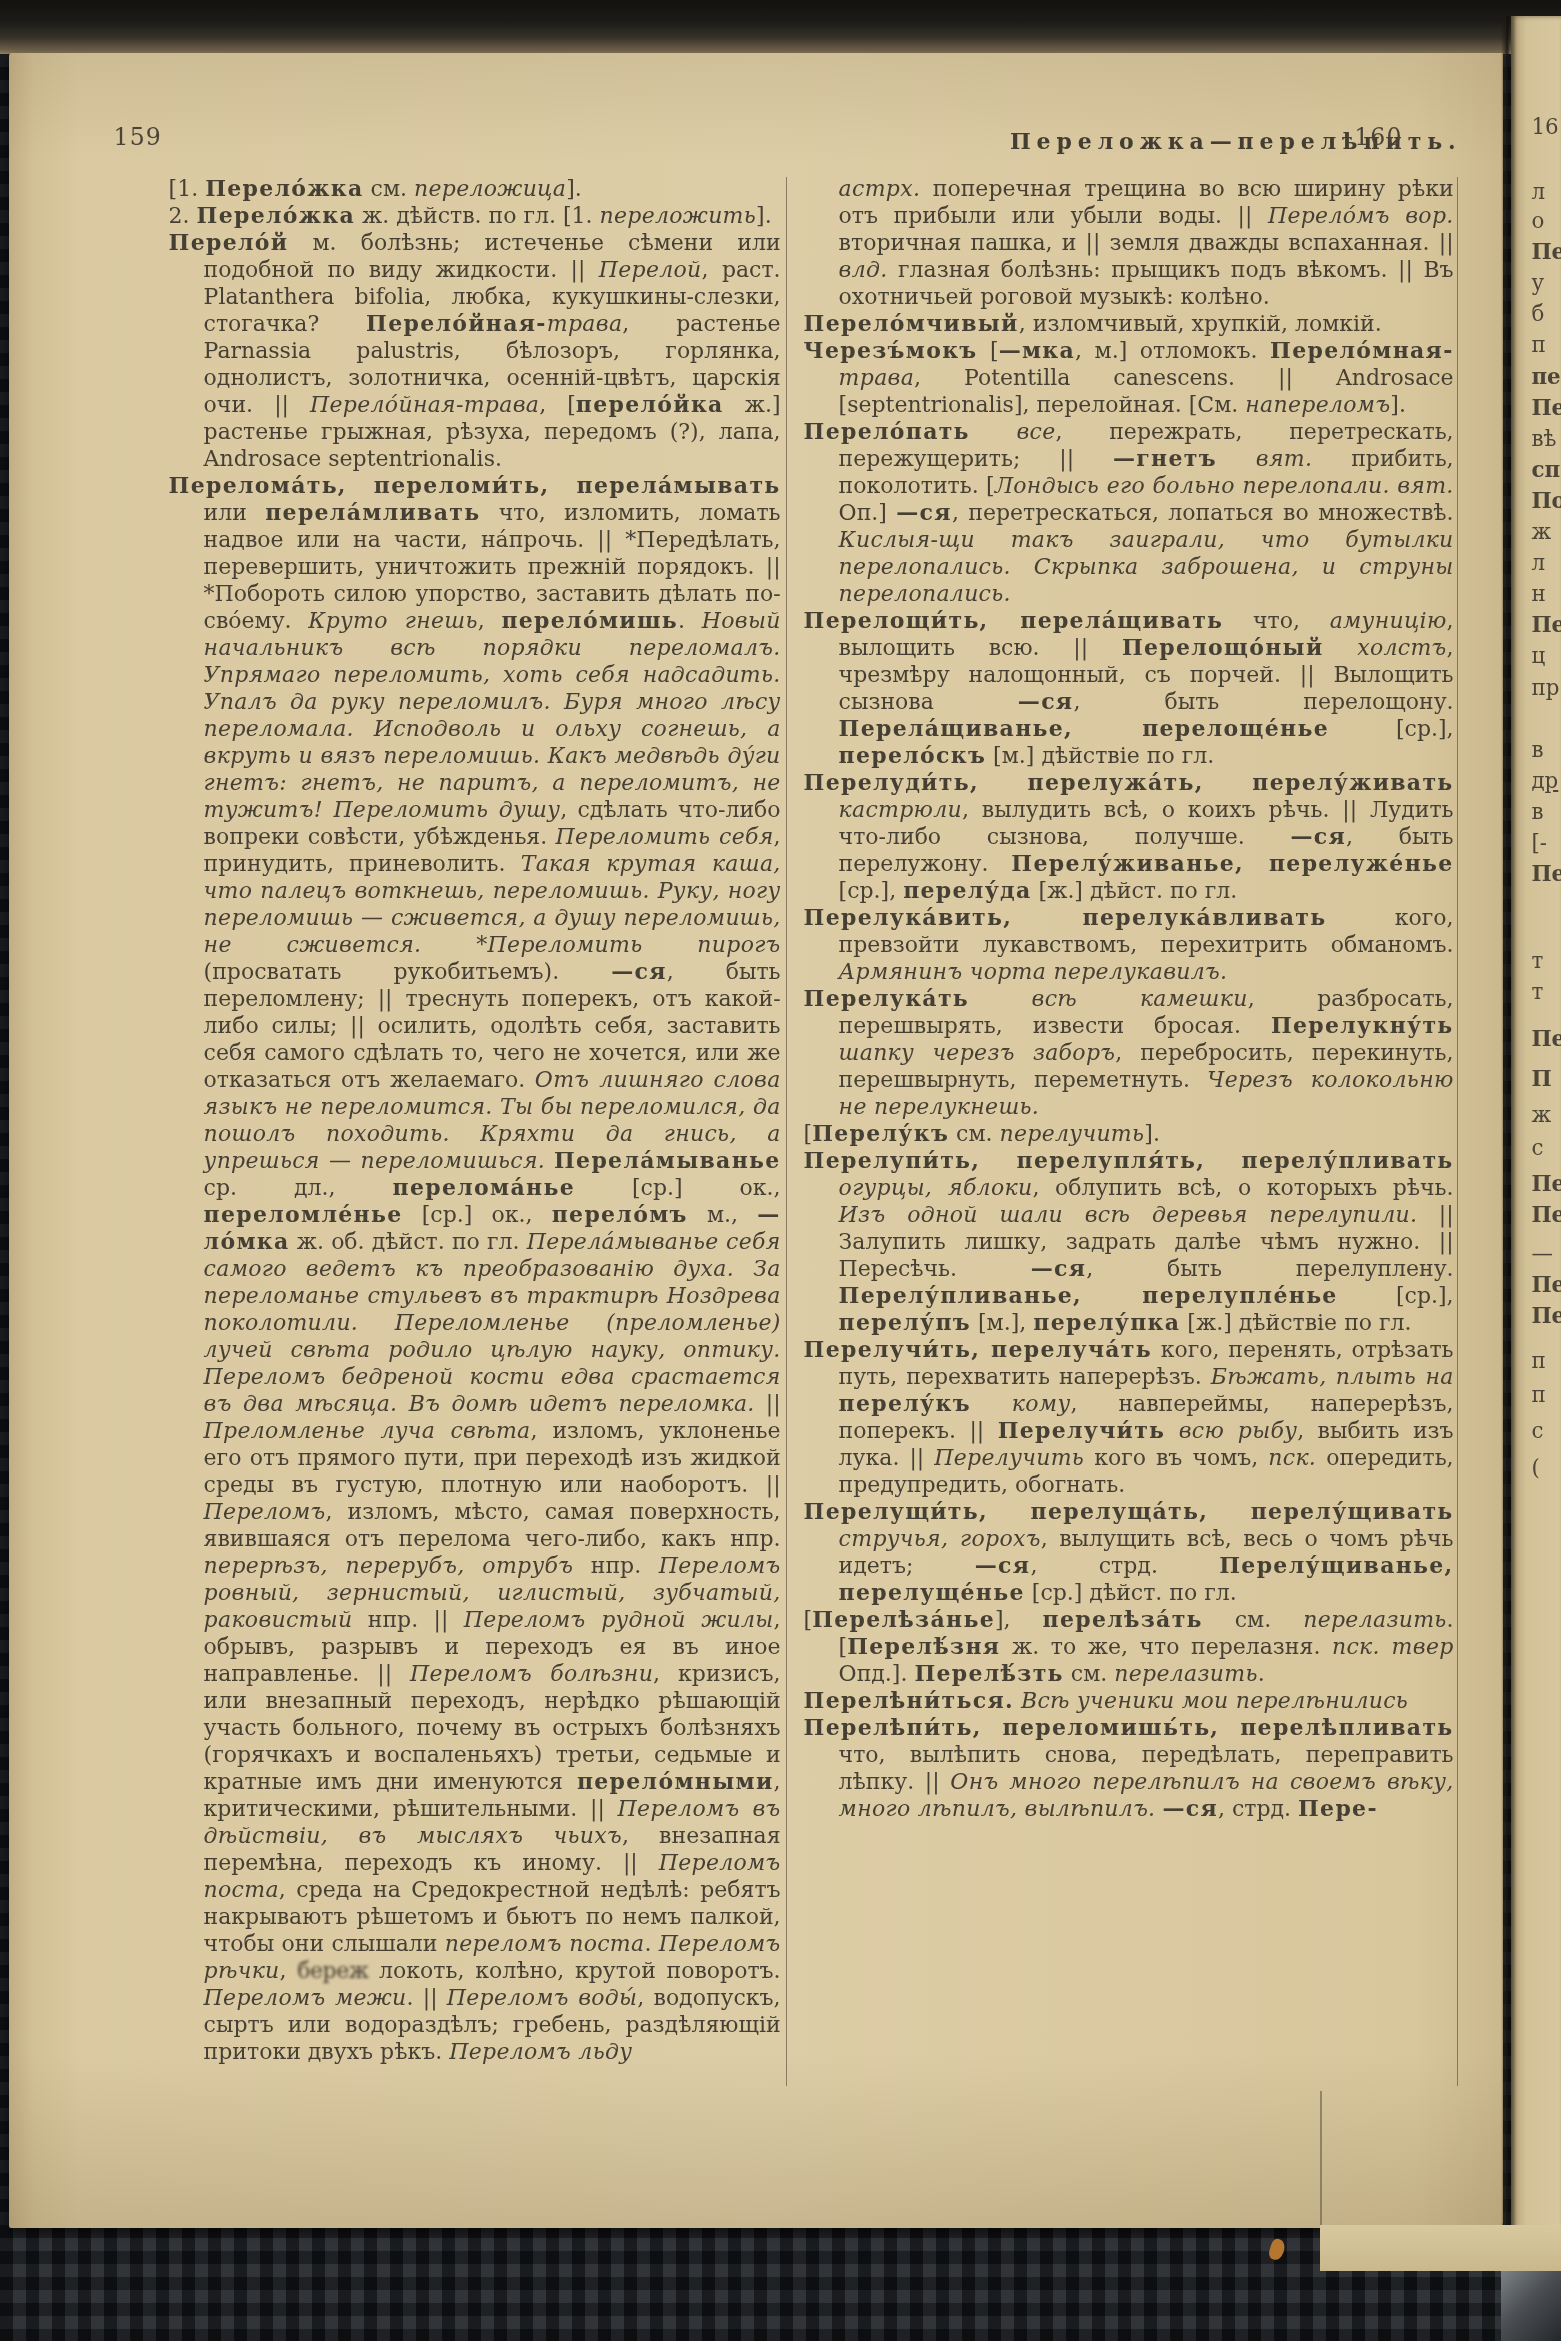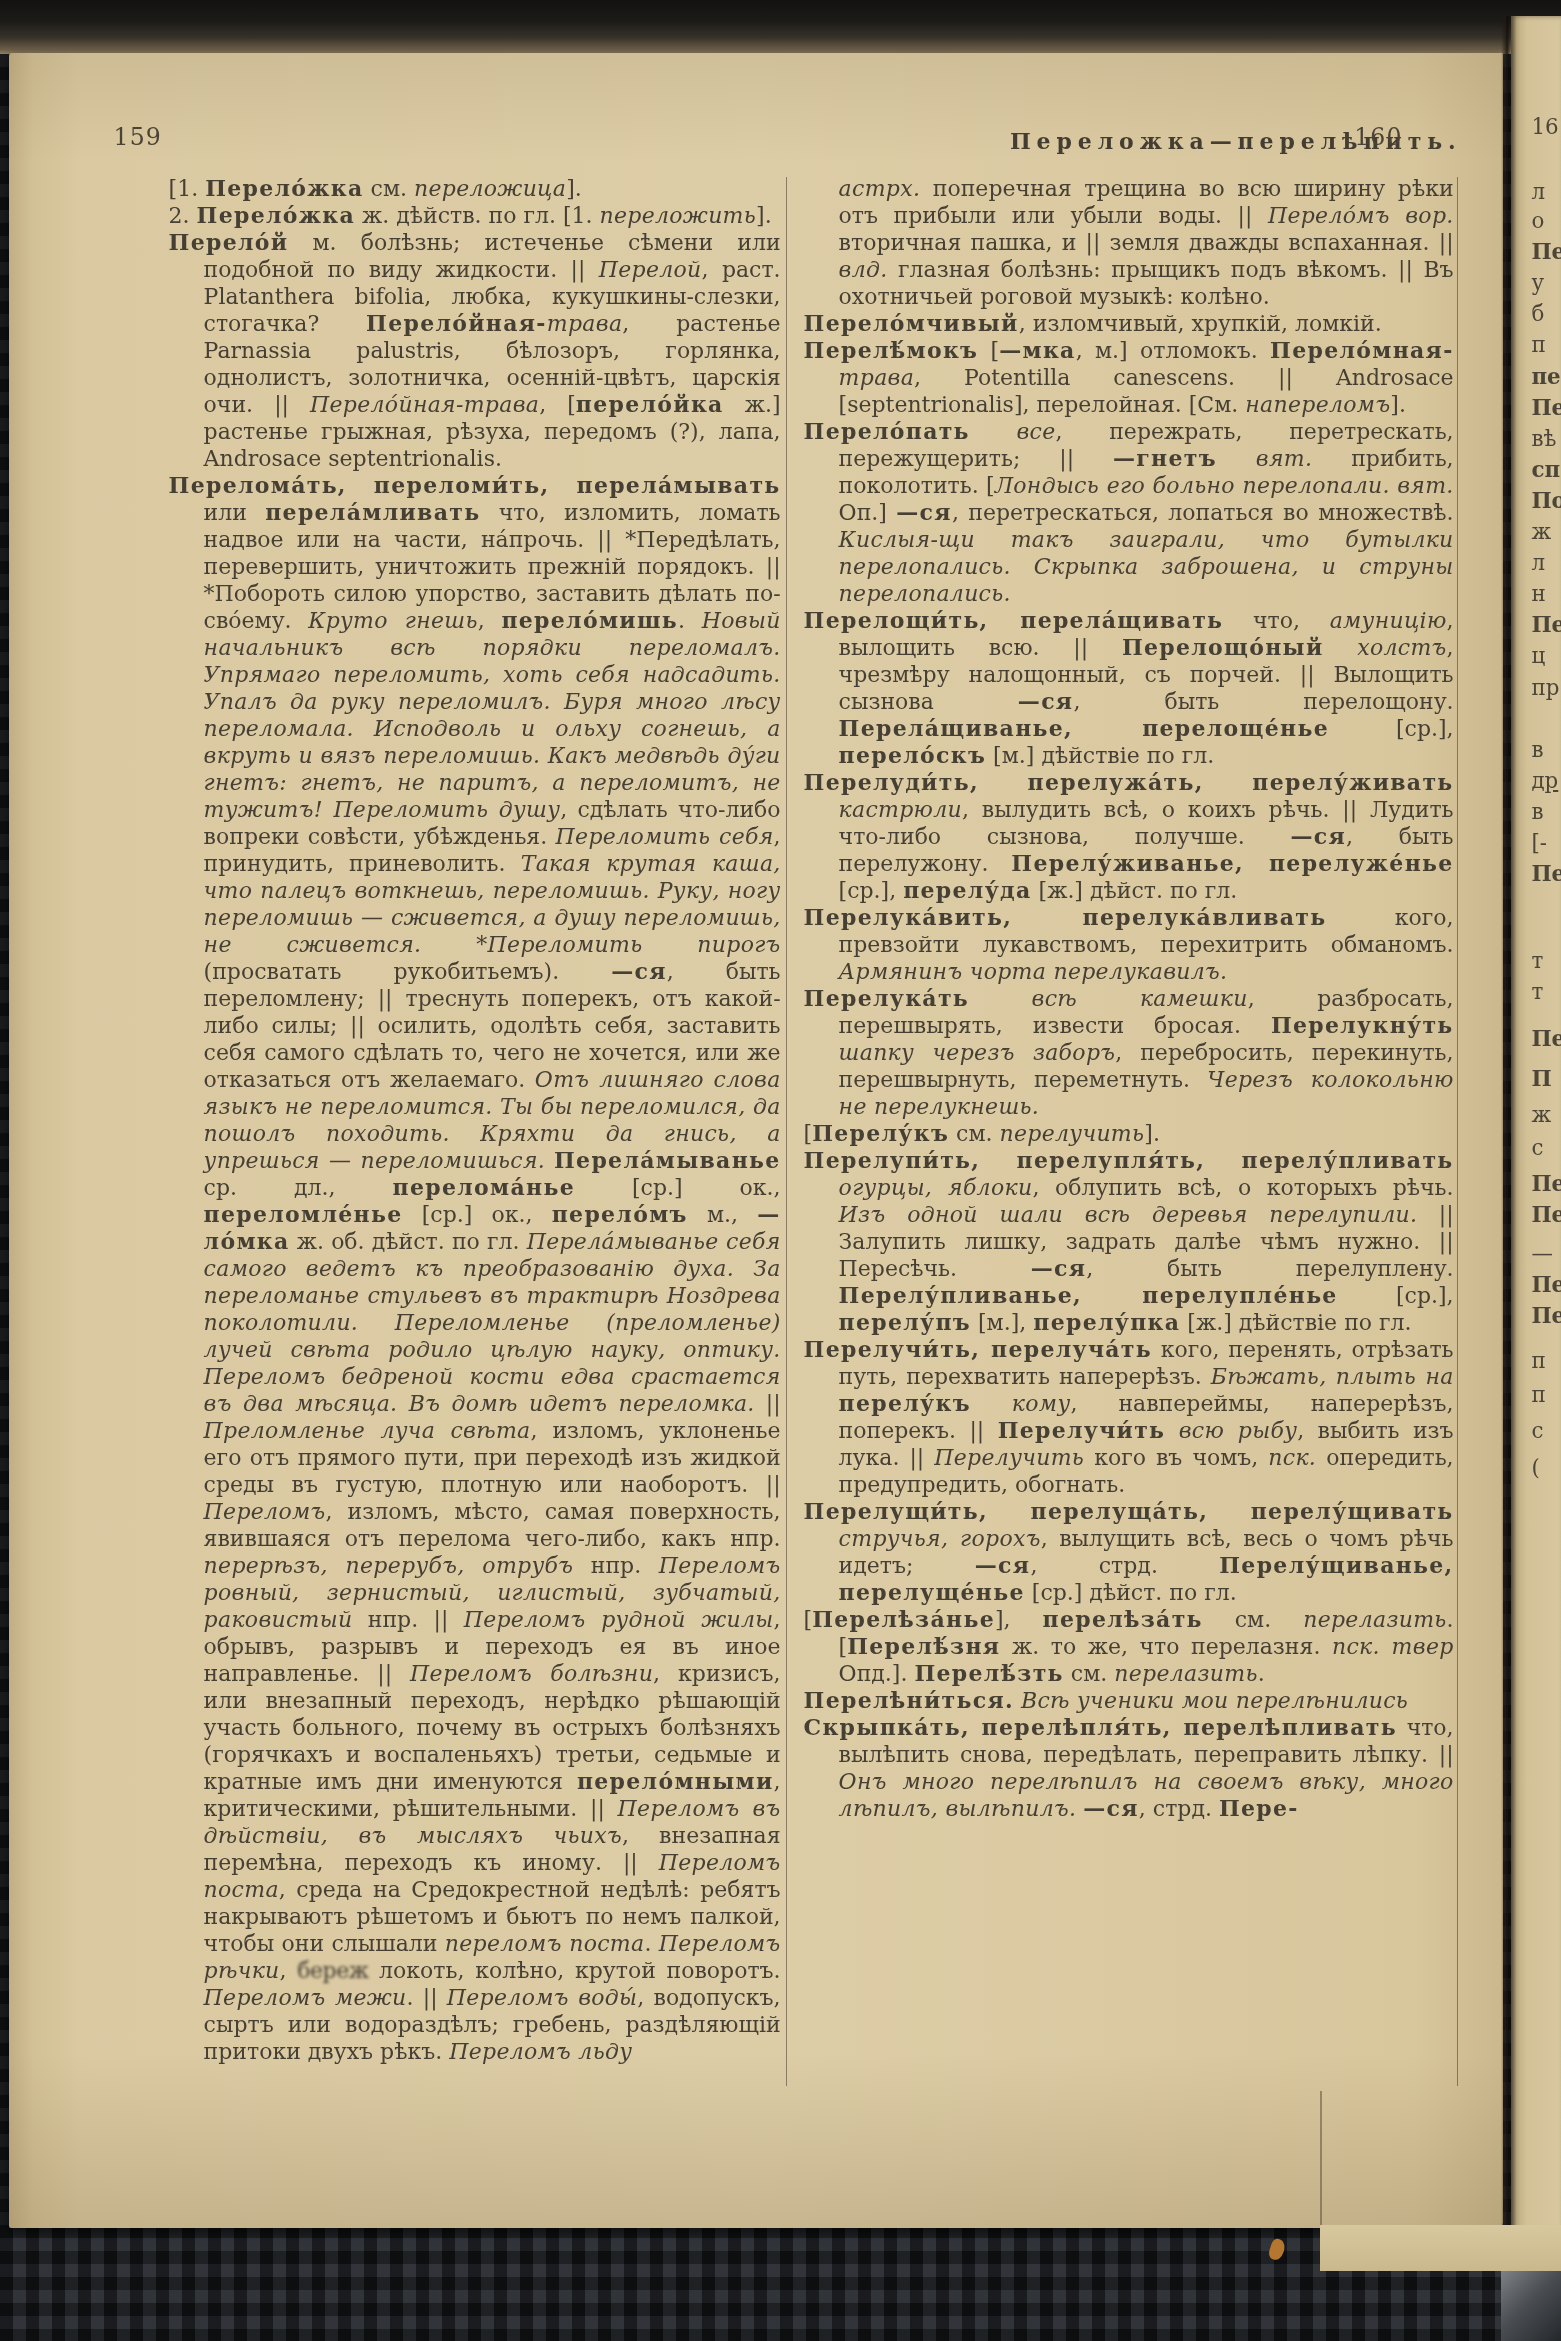--- a/index.html
+++ b/index.html
@@ -89,33 +89,33 @@
       <div class="col col-left">
           <p class="entry">[1. <b>Перело́жка</b> см. <i>переложица</i>].</p>
           <p class="entry">2. <b>Перело́жка</b> ж. дѣйств. по гл. [1. <i>переложить</i>].</p>
           <p class="entry"><b>Перело́й</b> м. болѣзнь; истеченье сѣмени или подобной по виду жидкости. || <i>Перелой</i>, раст. Platanthera bifolia, любка, кукушкины-слезки, стогачка? <b>Перело́йная-</b><i>трава</i>, растенье Parnassia palustris, бѣлозоръ, горлянка, однолистъ, золотничка, осенній-цвѣтъ, царскія очи. || <i>Перело́йная-трава</i>, [<b>перело́йка</b> ж.] растенье грыжная, рѣзуха, передомъ (?), лапа, Androsace septentrionalis.</p>
           <p class="entry"><b>Перелома́ть, переломи́ть, перела́мывать</b> или <b>перела́мливать</b> что, изломить, ломать надвое или на части, на́прочь. || *Передѣлать, перевершить, уничтожить прежній порядокъ. || *Побороть силою упорство, заставить дѣлать по-сво́ему. <i>Круто гнешь</i>, <b>перело́мишь</b>. <i>Новый начальникъ всѣ порядки переломалъ. Упрямаго переломить, хоть себя надсадить. Упалъ да руку переломилъ. Буря много лѣсу переломала. Исподволь и ольху согнешь, а вкруть и вязъ переломишь. Какъ медвѣдь ду́ги гнетъ: гнетъ, не паритъ, а переломитъ, не тужитъ! Переломить душу</i>, сдѣлать что-либо вопреки совѣсти, убѣжденья. <i>Переломить себя</i>, принудить, приневолить. <i>Такая крутая каша, что палецъ воткнешь, переломишь. Руку, ногу переломишь — сживется, а душу переломишь, не сживется. *Переломить пирогъ</i> (просватать рукобитьемъ). <b>—ся</b>, быть переломлену; || треснуть поперекъ, отъ какой-либо силы; || осилить, одолѣть себя, заставить себя самого сдѣлать то, чего не хочется, или же отказаться отъ желаемаго. <i>Отъ лишняго слова языкъ не переломится. Ты бы переломился, да пошолъ походить. Кряхти да гнись, а упрешься — переломишься.</i> <b>Перела́мыванье</b> ср. дл., <b>перелома́нье</b> [ср.] ок., <b>переломле́нье</b> [ср.] ок., <b>перело́мъ</b> м., <b>—ло́мка</b> ж. об. дѣйст. по гл. <i>Перела́мыванье себя самого ведетъ къ преобразованію духа. За переломанье стульевъ въ трактирѣ Ноздрева поколотили. Переломленье (преломленье) лучей свѣта родило цѣлую науку, оптику. Переломъ бедреной кости едва срастается въ два мѣсяца. Въ домѣ идетъ переломка.</i> || <i>Преломленье луча свѣта</i>, изломъ, уклоненье его отъ прямого пути, при переходѣ изъ жидкой среды въ густую, плотную или наоборотъ. || <i>Переломъ</i>, изломъ, мѣсто, самая поверхность, явившаяся отъ перелома чего-либо, какъ нпр. <i>перерѣзъ, перерубъ, отрубъ</i> нпр. <i>Переломъ ровный, зернистый, иглистый, зубчатый, раковистый</i> нпр. || <i>Переломъ рудной жилы</i>, обрывъ, разрывъ и переходъ ея въ иное направленье. || <i>Переломъ болѣзни</i>, кризисъ, или внезапный переходъ, нерѣдко рѣшающій участь больного, почему въ острыхъ болѣзняхъ (горячкахъ и воспаленьяхъ) третьи, седьмые и кратные имъ дни именуются <b>перело́мными</b>, критическими, рѣшительными. || <i>Переломъ въ дѣйствіи, въ мысляхъ чьихъ</i>, внезапная перемѣна, переходъ къ иному. || <i>Переломъ поста</i>, среда на Средокрестной недѣлѣ: ребятъ накрываютъ рѣшетомъ и бьютъ по немъ палкой, чтобы они слышали <i>переломъ поста</i>. <i>Переломъ рѣчки</i>, <span class="smudge">береж</span> локоть, колѣно, крутой поворотъ. <i>Переломъ межи</i>. || <i>Переломъ воды́</i>, водопускъ, сыртъ или водораздѣлъ; гребень, раздѣляющій притоки двухъ рѣкъ. <i>Переломъ льду</i></p>
         </div>
       <div class="rule rule-center"></div>
       <div class="col col-right">
           <p class="entry cont"><i>астрх.</i> поперечная трещина во всю ширину рѣки отъ прибыли или убыли воды. || <i>Перело́мъ</i> <i>вор.</i> вторичная пашка, и || земля дважды вспаханная. || <i>влд.</i> глазная болѣзнь: прыщикъ подъ вѣкомъ. || Въ охотничьей роговой музыкѣ: колѣно.</p>
           <p class="entry"><b>Перело́мчивый</b>, изломчивый, хрупкій, ломкій.</p>
-          <p class="entry"><b>Перелѣ́мокъ</b> [<b>—мка</b>, м.] отломокъ. <b>Перело́мная-</b><i>трава</i>, Potentilla canescens. || Androsace [septentrionalis], перелойная. [См. <i>напереломъ</i>].</p>
+          <p class="entry"><b>Черезъ́мокъ</b> [<b>—мка</b>, м.] отломокъ. <b>Перело́мная-</b><i>трава</i>, Potentilla canescens. || Androsace [septentrionalis], перелойная. [См. <i>напереломъ</i>].</p>
           <p class="entry"><b>Перело́пать</b> <i>все</i>, пережрать, перетрескать, пережущерить; || <b>—гнетъ</b> <i>вят.</i> прибить, поколотить. [<i>Лондысь его больно перелопали.</i> <i>вят.</i> Оп.] <b>—ся</b>, перетрескаться, лопаться во множествѣ. <i>Кислыя-щи такъ заиграли, что бутылки перелопались. Скрыпка заброшена, и струны перелопались.</i></p>
           <p class="entry"><b>Перелощи́ть, перела́щивать</b> что, <i>амуницію</i>, вылощить всю. || <b>Перелощо́ный</b> <i>холстъ</i>, чрезмѣру налощонный, съ порчей. || Вылощить сызнова <b>—ся</b>, быть перелощону. <b>Перела́щиванье, перелоще́нье</b> [ср.], <b>перело́скъ</b> [м.] дѣйствіе по гл.</p>
           <p class="entry"><b>Перелуди́ть, перелужа́ть, перелу́живать</b> <i>кастрюли</i>, вылудить всѣ, о коихъ рѣчь. || Лудить что-либо сызнова, получше. <b>—ся</b>, быть перелужону. <b>Перелу́живанье, перелуже́нье</b> [ср.], <b>перелу́да</b> [ж.] дѣйст. по гл.</p>
           <p class="entry"><b>Перелука́вить, перелука́вливать</b> кого, превзойти лукавствомъ, перехитрить обманомъ. <i>Армянинъ чорта перелукавилъ.</i></p>
           <p class="entry"><b>Перелука́ть</b> <i>всѣ камешки</i>, разбросать, перешвырять, извести бросая. <b>Перелукну́ть</b> <i>шапку черезъ заборъ</i>, перебросить, перекинуть, перешвырнуть, переметнуть. <i>Черезъ колокольню не перелукнешь.</i></p>
           <p class="entry">[<b>Перелу́къ</b> см. <i>перелучить</i>].</p>
           <p class="entry"><b>Перелупи́ть, перелупля́ть, перелу́пливать</b> <i>огурцы, яблоки</i>, облупить всѣ, о которыхъ рѣчь. <i>Изъ одной шали всѣ деревья перелупили.</i> || Залупить лишку, задрать далѣе чѣмъ нужно. || Пересѣчь. <b>—ся</b>, быть перелуплену. <b>Перелу́пливанье, перелупле́нье</b> [ср.], <b>перелу́пъ</b> [м.], <b>перелу́пка</b> [ж.] дѣйствіе по гл.</p>
           <p class="entry"><b>Перелучи́ть, перелуча́ть</b> кого, перенять, отрѣзать путь, перехватить наперерѣзъ. <i>Бѣжать, плыть на</i> <b>перелу́къ</b> <i>кому</i>, навпереймы, наперерѣзъ, поперекъ. || <b>Перелучи́ть</b> <i>всю рыбу</i>, выбить изъ лука. || <i>Перелучить</i> кого въ чомъ, <i>пск.</i> опередить, предупредить, обогнать.</p>
           <p class="entry"><b>Перелущи́ть, перелуща́ть, перелу́щивать</b> <i>стручья, горохъ</i>, вылущить всѣ, весь о чомъ рѣчь идетъ; <b>—ся</b>, стрд. <b>Перелу́щиванье, перелуще́нье</b> [ср.] дѣйст. по гл.</p>
           <p class="entry">[<b>Перелѣза́нье</b>], <b>перелѣза́ть</b> см. <i>перелазить</i>. [<b>Перелѣ́зня</b> ж. то же, что перелазня. <i>пск. твер</i> Опд.]. <b>Перелѣ́зть</b> см. <i>перелазить</i>.</p>
           <p class="entry"><b>Перелѣни́ться.</b> <i>Всѣ ученики мои перелѣнились</i></p>
-          <p class="entry"><b>Скрыпка́ть, перелѣпля́ть, перелѣпливать</b> что, вылѣпить снова, передѣлать, переправить лѣпку. || <i>Онъ много перелѣпилъ на своемъ вѣку, много лѣпилъ, вылѣпилъ.</i> <b>—ся</b>, стрд. <b>Пере-</b></p>
+          <p class="entry"><b>Перелѣпи́ть, переломишь́ть, перелѣпливать</b> что, вылѣпить снова, передѣлать, переправить лѣпку. || <i>Онъ много перелѣпилъ на своемъ вѣку, много лѣпилъ, вылѣпилъ.</i> <b>—ся</b>, стрд. <b>Пере-</b></p>
         </div>
       <div class="rule rule-right"></div>
     </div>
   </div>
 
   <div class="gutter"></div>
   <div class="next-page">
       <span class="" style="top: 100px;">161</span>
       <span class="" style="top: 165px;">л</span>
       <span class="" style="top: 194px;">о</span>

